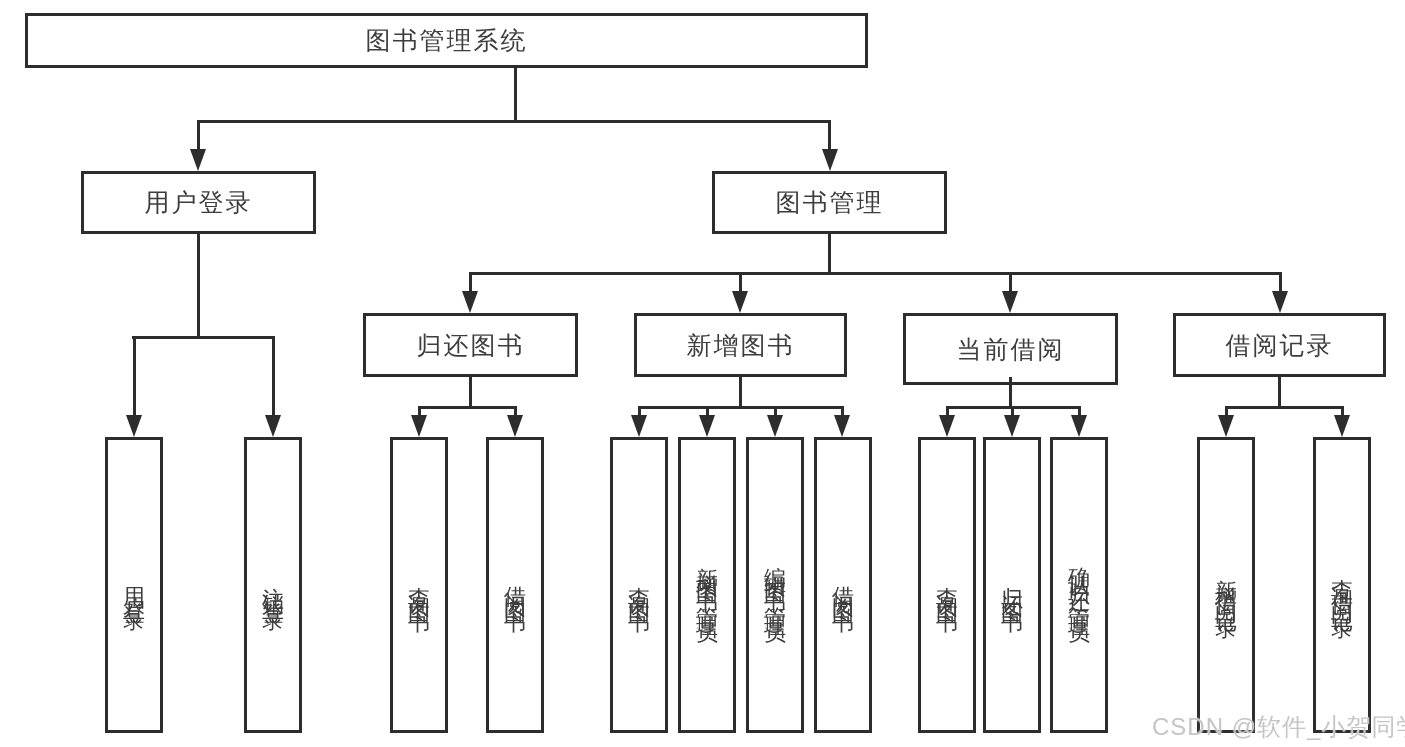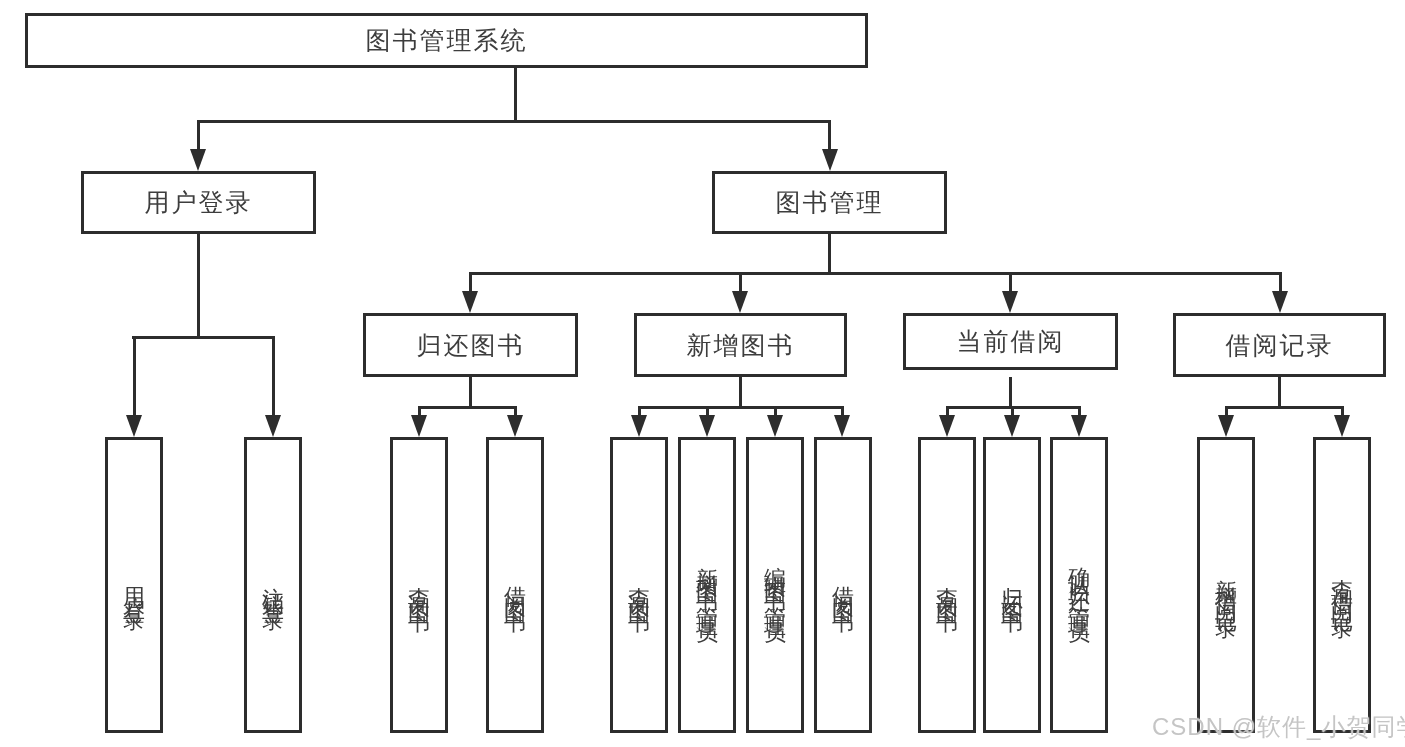--- a/index.html
+++ b/index.html
@@ -92,21 +92,21 @@
   <div class="ah" style="left:1002px;top:291px"></div>
   <div class="lv" style="left:1279px;top:272px;height:22px"></div>
   <div class="ah" style="left:1272px;top:291px"></div>
 
   <div class="box hbox" style="left:363px;top:313px;width:215px;height:64px">
     <span class="lbl">归还图书</span>
   </div>
   <div class="box hbox" style="left:634px;top:313px;width:213px;height:64px">
     <span class="lbl">新增图书</span>
   </div>
-  <div class="box hbox" style="left:903px;top:313px;width:215px;height:57px">
+  <div class="box hbox" style="left:903px;top:313px;width:215px;height:72px">
     <span class="lbl">当前借阅</span>
   </div>
   <div class="box hbox" style="left:1173px;top:313px;width:213px;height:64px">
     <span class="lbl">借阅记录</span>
   </div>
 
   <div class="lv" style="left:469px;top:377px;height:32px"></div>
   <div class="lh" style="left:418px;top:406px;width:99px"></div>
   <div class="lv" style="left:418px;top:406px;height:12px"></div>
   <div class="ah" style="left:411px;top:415px"></div>

